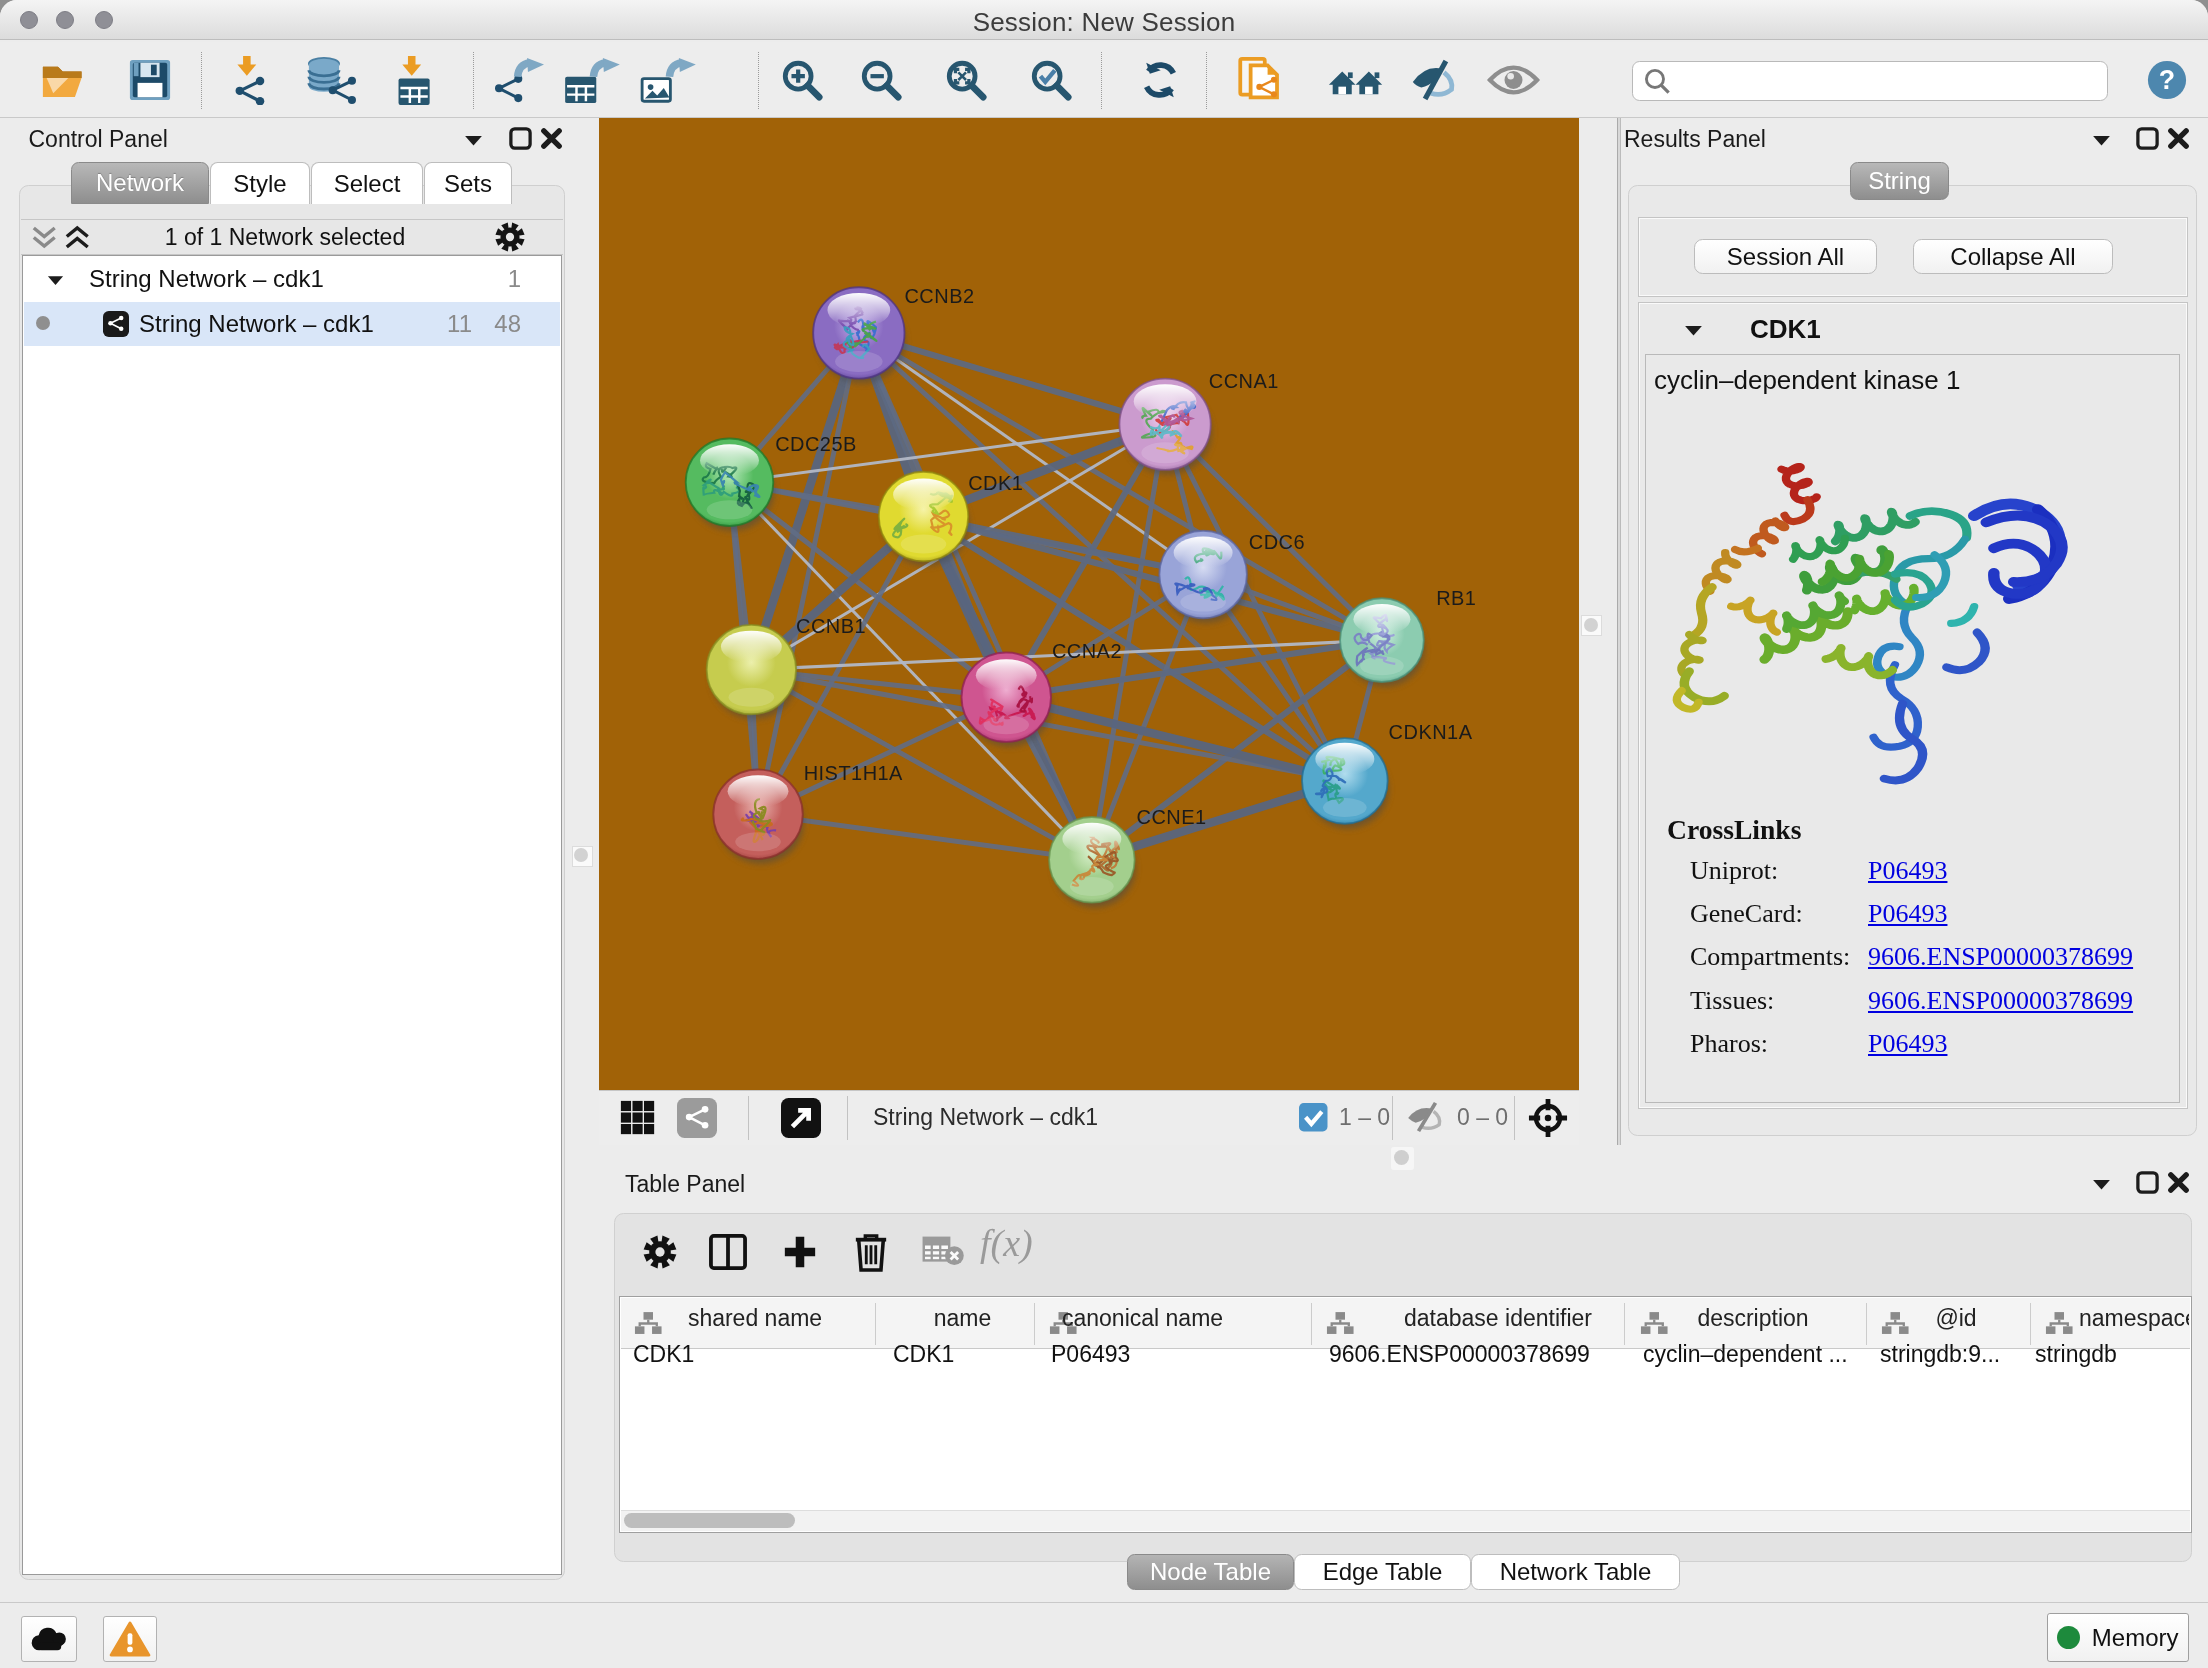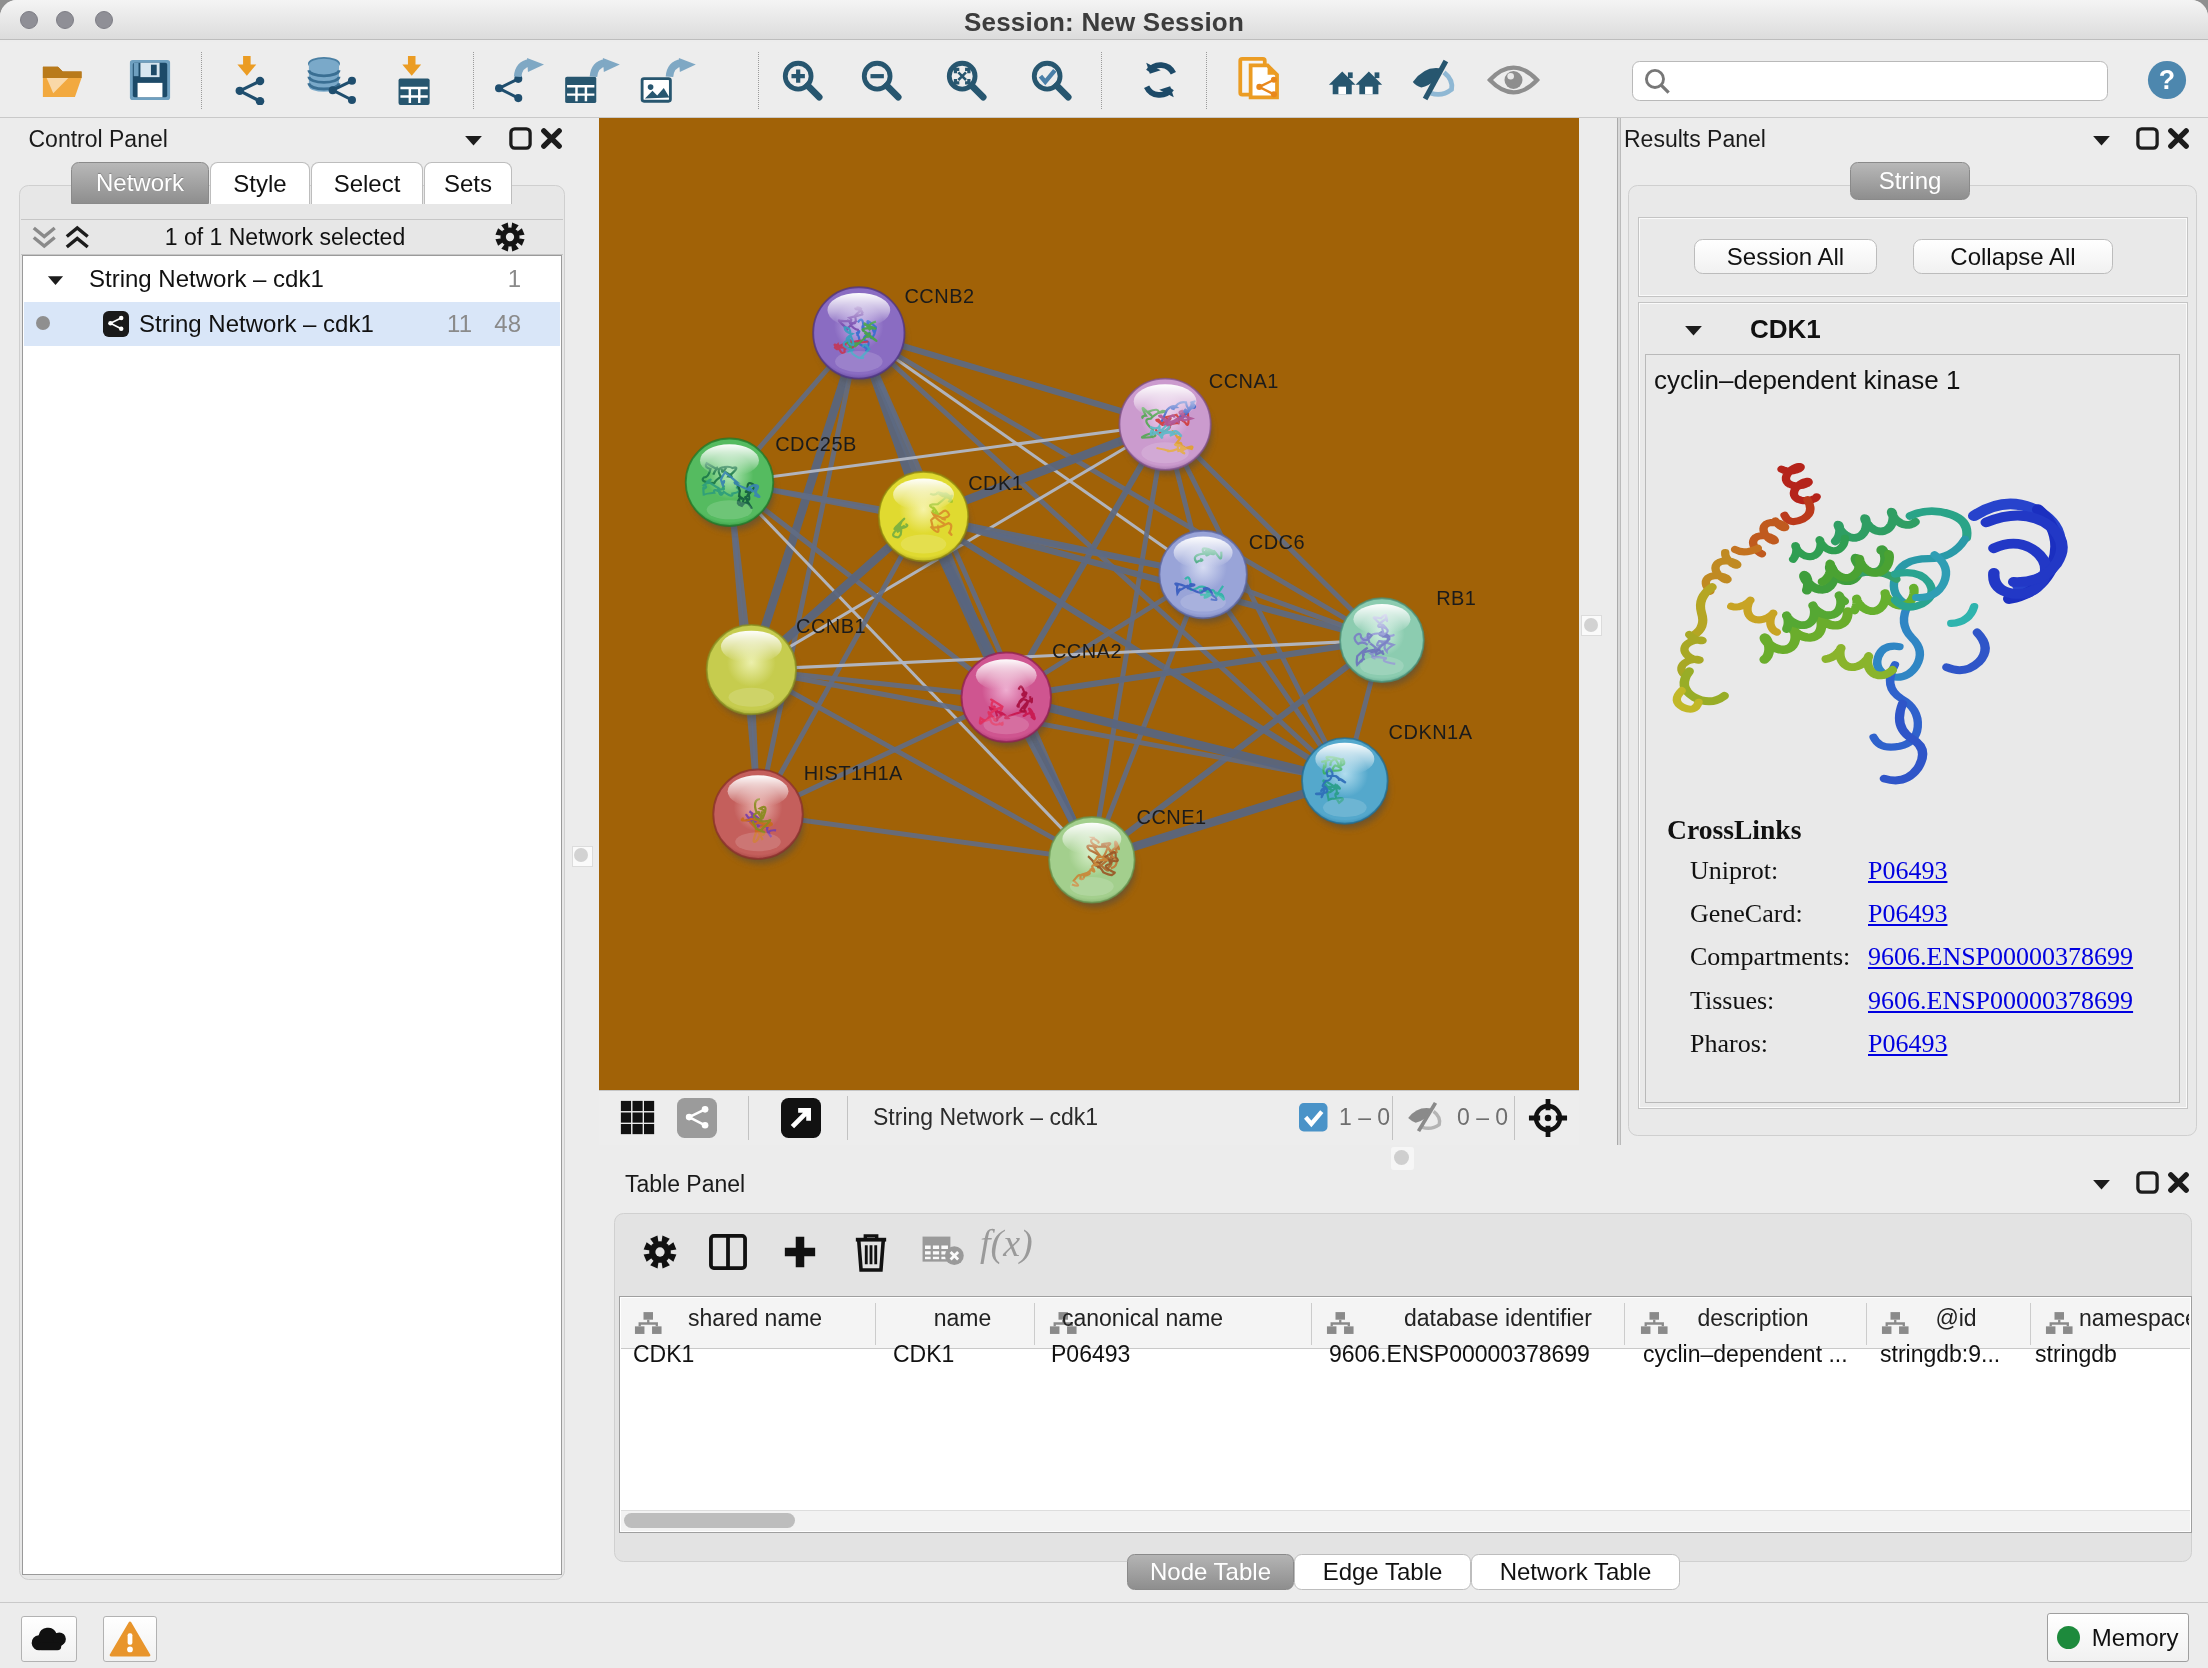--- a/index.html
+++ b/index.html
@@ -1,20 +1,20 @@
 <!DOCTYPE html>
 <html style="font-size:15px"><head><meta charset="utf-8"><style>
 * { margin:0; padding:0; box-sizing:border-box; }
 html,body { width:2208px; height:1668px; background:#8f8f8f; font-family:"Liberation Sans",sans-serif; overflow:hidden; }
 .abs { position:absolute; }
 .win { position:absolute; inset:0; background:#ececec; border-radius:17px 17px 0 0; overflow:hidden; }
 .titlebar { position:absolute; left:0; top:0; width:2208px; height:40px;
   background:linear-gradient(#f4f4f4,#dcdcdc); border-bottom:1.9px solid #bdbdbd; border-radius:17px 17px 0 0; }
 .tl { position:absolute; top:11.4px; width:18px; height:18px; border-radius:50%; background:#8f8f96; border:1px solid #7e7e86; }
-.title { position:absolute; top:6.7px; width:100%; text-align:center; font-size:26px; color:#3c3c3c; font-weight:700; letter-spacing:0.2px;}
+.title { position:absolute; top:6.7px; width:100%; text-align:center; font-size:26px; color:#3c3c3c; font-weight:400; letter-spacing:0.2px;}
 .toolbar { position:absolute; left:0; top:42px; width:2208px; height:76px; background:#ededed; border-bottom:1.9px solid #c9c9c9; }
 .tbi { position:absolute; top:0; height:76px; display:flex; align-items:center; justify-content:center; }
 .tbsep { position:absolute; top:9.5px; height:57px; width:0; border-left:1.9px dotted #9a9a9a; }
 .phead { font-size:23px; color:#1a1a1a; }
 .tab { position:absolute; border:1px solid #bdbdbd; background:#fff; color:#111;
   display:flex; align-items:center; justify-content:center; font-size:24px; border-radius:7.6px 7.6px 0 0; border-bottom:none;}
 .tabsel { background:linear-gradient(#b8b8b8,#8e8e8e); color:#fff; border:1px solid #8a8a8a; text-shadow:0 -1px 1px rgba(0,0,0,0.25); }
 .btab { position:absolute; border:1px solid #bdbdbd; background:#fff; color:#111;
   display:flex; align-items:center; justify-content:center; font-size:24px; border-radius:7.6px; }
 .btabsel { background:linear-gradient(#b4b4b4,#8e8e8e); color:#fff; border:1px solid #8a8a8a; }
@@ -572,21 +572,21 @@
       <path d="M2.2 6.16 h17.6 l-8.8 10.120000000000001 z" fill="#1c1c1c"></path>
     </svg></div>
 <div class="abs" style="left:2135px;top:126px"><svg width="25" height="25" viewBox="0 0 26 26" style="">
       <rect x="3" y="3" width="20" height="20" rx="4" fill="none" stroke="#1c1c1c" stroke-width="3.4"></rect>
     </svg></div>
 <div class="abs" style="left:2166px;top:126px"><svg width="25" height="25" viewBox="0 0 26 26" style="">
       <path d="M5 5 L21 21 M21 5 L5 21" stroke="#1c1c1c" stroke-width="5.6" stroke-linecap="round"></path>
     </svg></div>
 <div class="abs" style="left:1617px;top:118px;width:3.8px;height:1027px;background:#d8d8d8;border-left:1px solid #aaa;border-right:1px solid #bbb;"></div>
 <div class="abs" style="left:1628px;top:185px;width:569px;height:951px;background:#e9e9e9;border:1px solid #cfcfcf;border-radius:9.5px;"></div>
-<div class="abs" style="left:1850px;top:162px;width:120px;height:38px;background:linear-gradient(#b8b8b8,#8e8e8e);border:1px solid #8a8a8a;border-radius:7.6px;display:flex;align-items:center;justify-content:center;font-size:24px;color:#fff;">String</div>
+<div class="abs" style="left:1850px;top:162px;width:99px;height:38px;background:linear-gradient(#b8b8b8,#8e8e8e);border:1px solid #8a8a8a;border-radius:7.6px;display:flex;align-items:center;justify-content:center;font-size:24px;color:#fff;">String</div>
 <div class="abs" style="left:1638px;top:217px;width:550px;height:80px;border:1.9px solid #c4c4c4;box-shadow:inset 0 0 0 1px #fafafa;"></div>
 <div class="btn" style="left:1694px;top:239px;width:183px;height:35px;">Session All</div>
 <div class="btn" style="left:1913px;top:239px;width:200px;height:35px;">Collapse All</div>
 <div class="abs" style="left:1638px;top:302px;width:550px;height:807px;border:1.9px solid #c4c4c4;box-shadow:inset 0 0 0 1px #fafafa;"></div>
 <div class="abs" style="left:1683px;top:320px"><svg width="21" height="21" viewBox="0 0 22 22" style="">
       <path d="M2.2 6.16 h17.6 l-8.8 10.120000000000001 z" fill="#1c1c1c"></path>
     </svg></div>
 <div class="abs" style="left:1750px;top:314px;font-size:26px;font-weight:bold;color:#111">CDK1</div>
 <div class="abs" style="left:1645px;top:354px;width:535px;height:749px;border:1px solid #b9b9b9;"></div>
 <div class="abs" style="left:1654px;top:365px;font-size:26px;color:#111">cyclin–dependent kinase 1</div>

